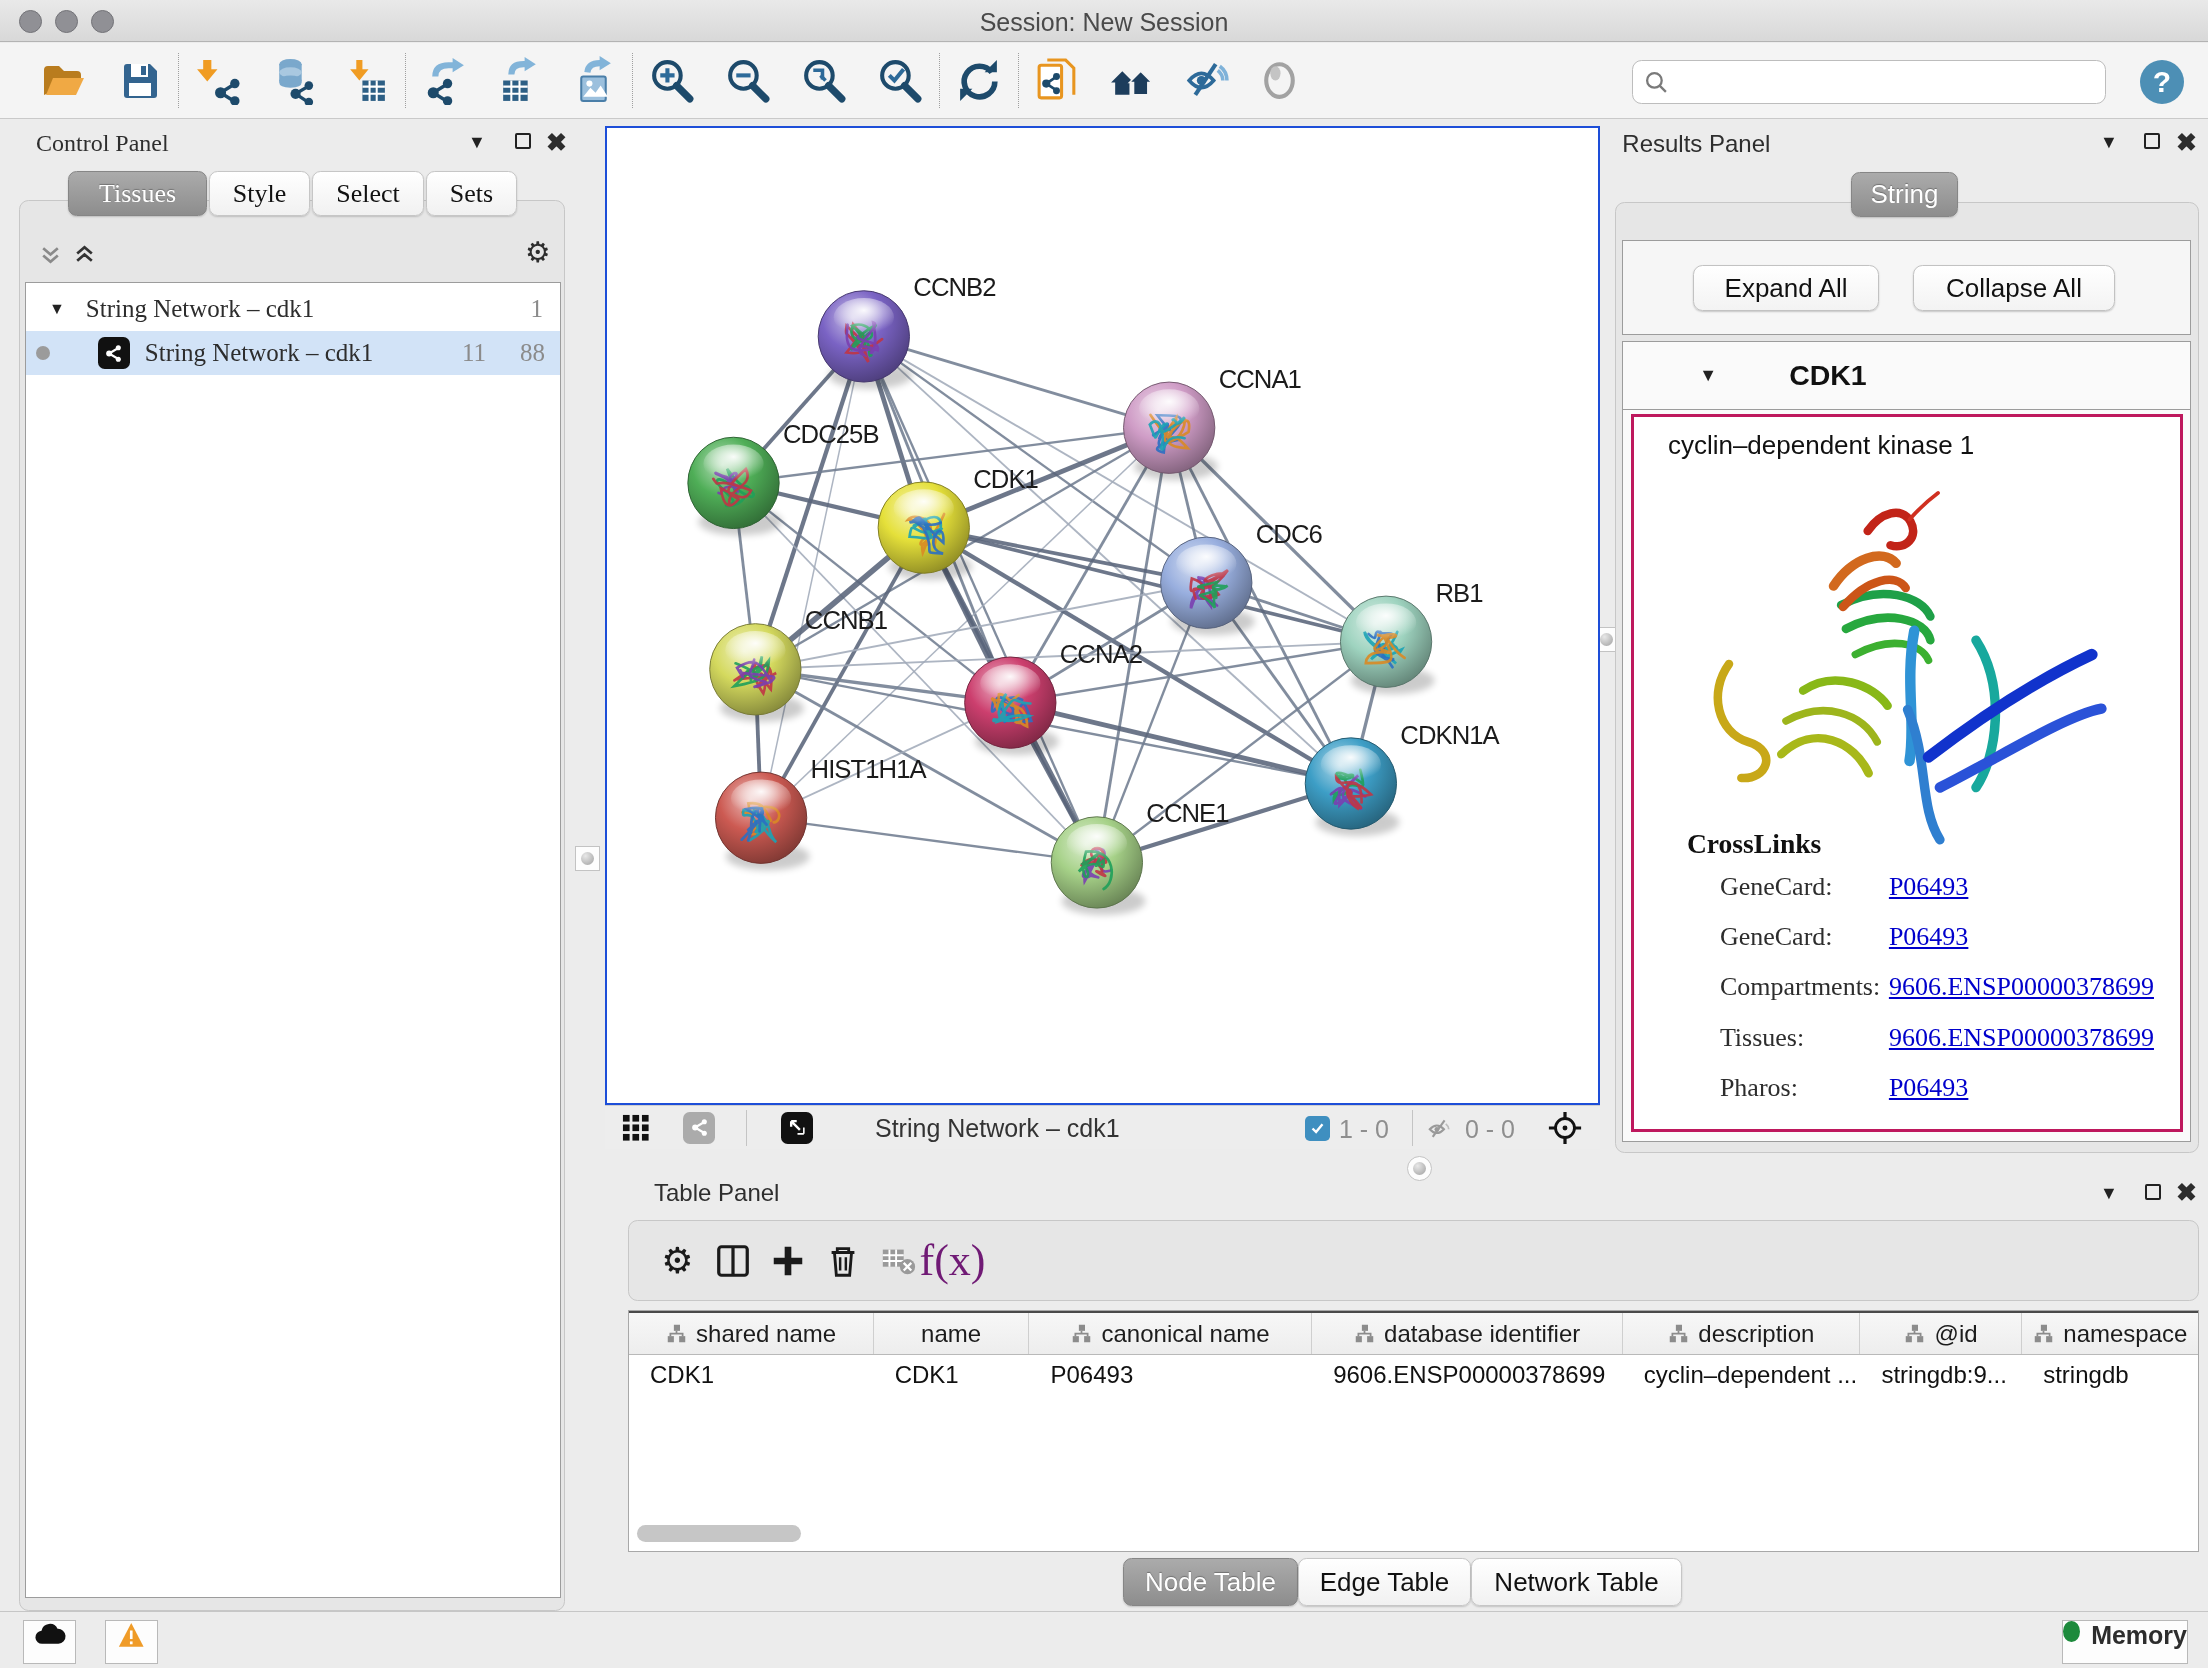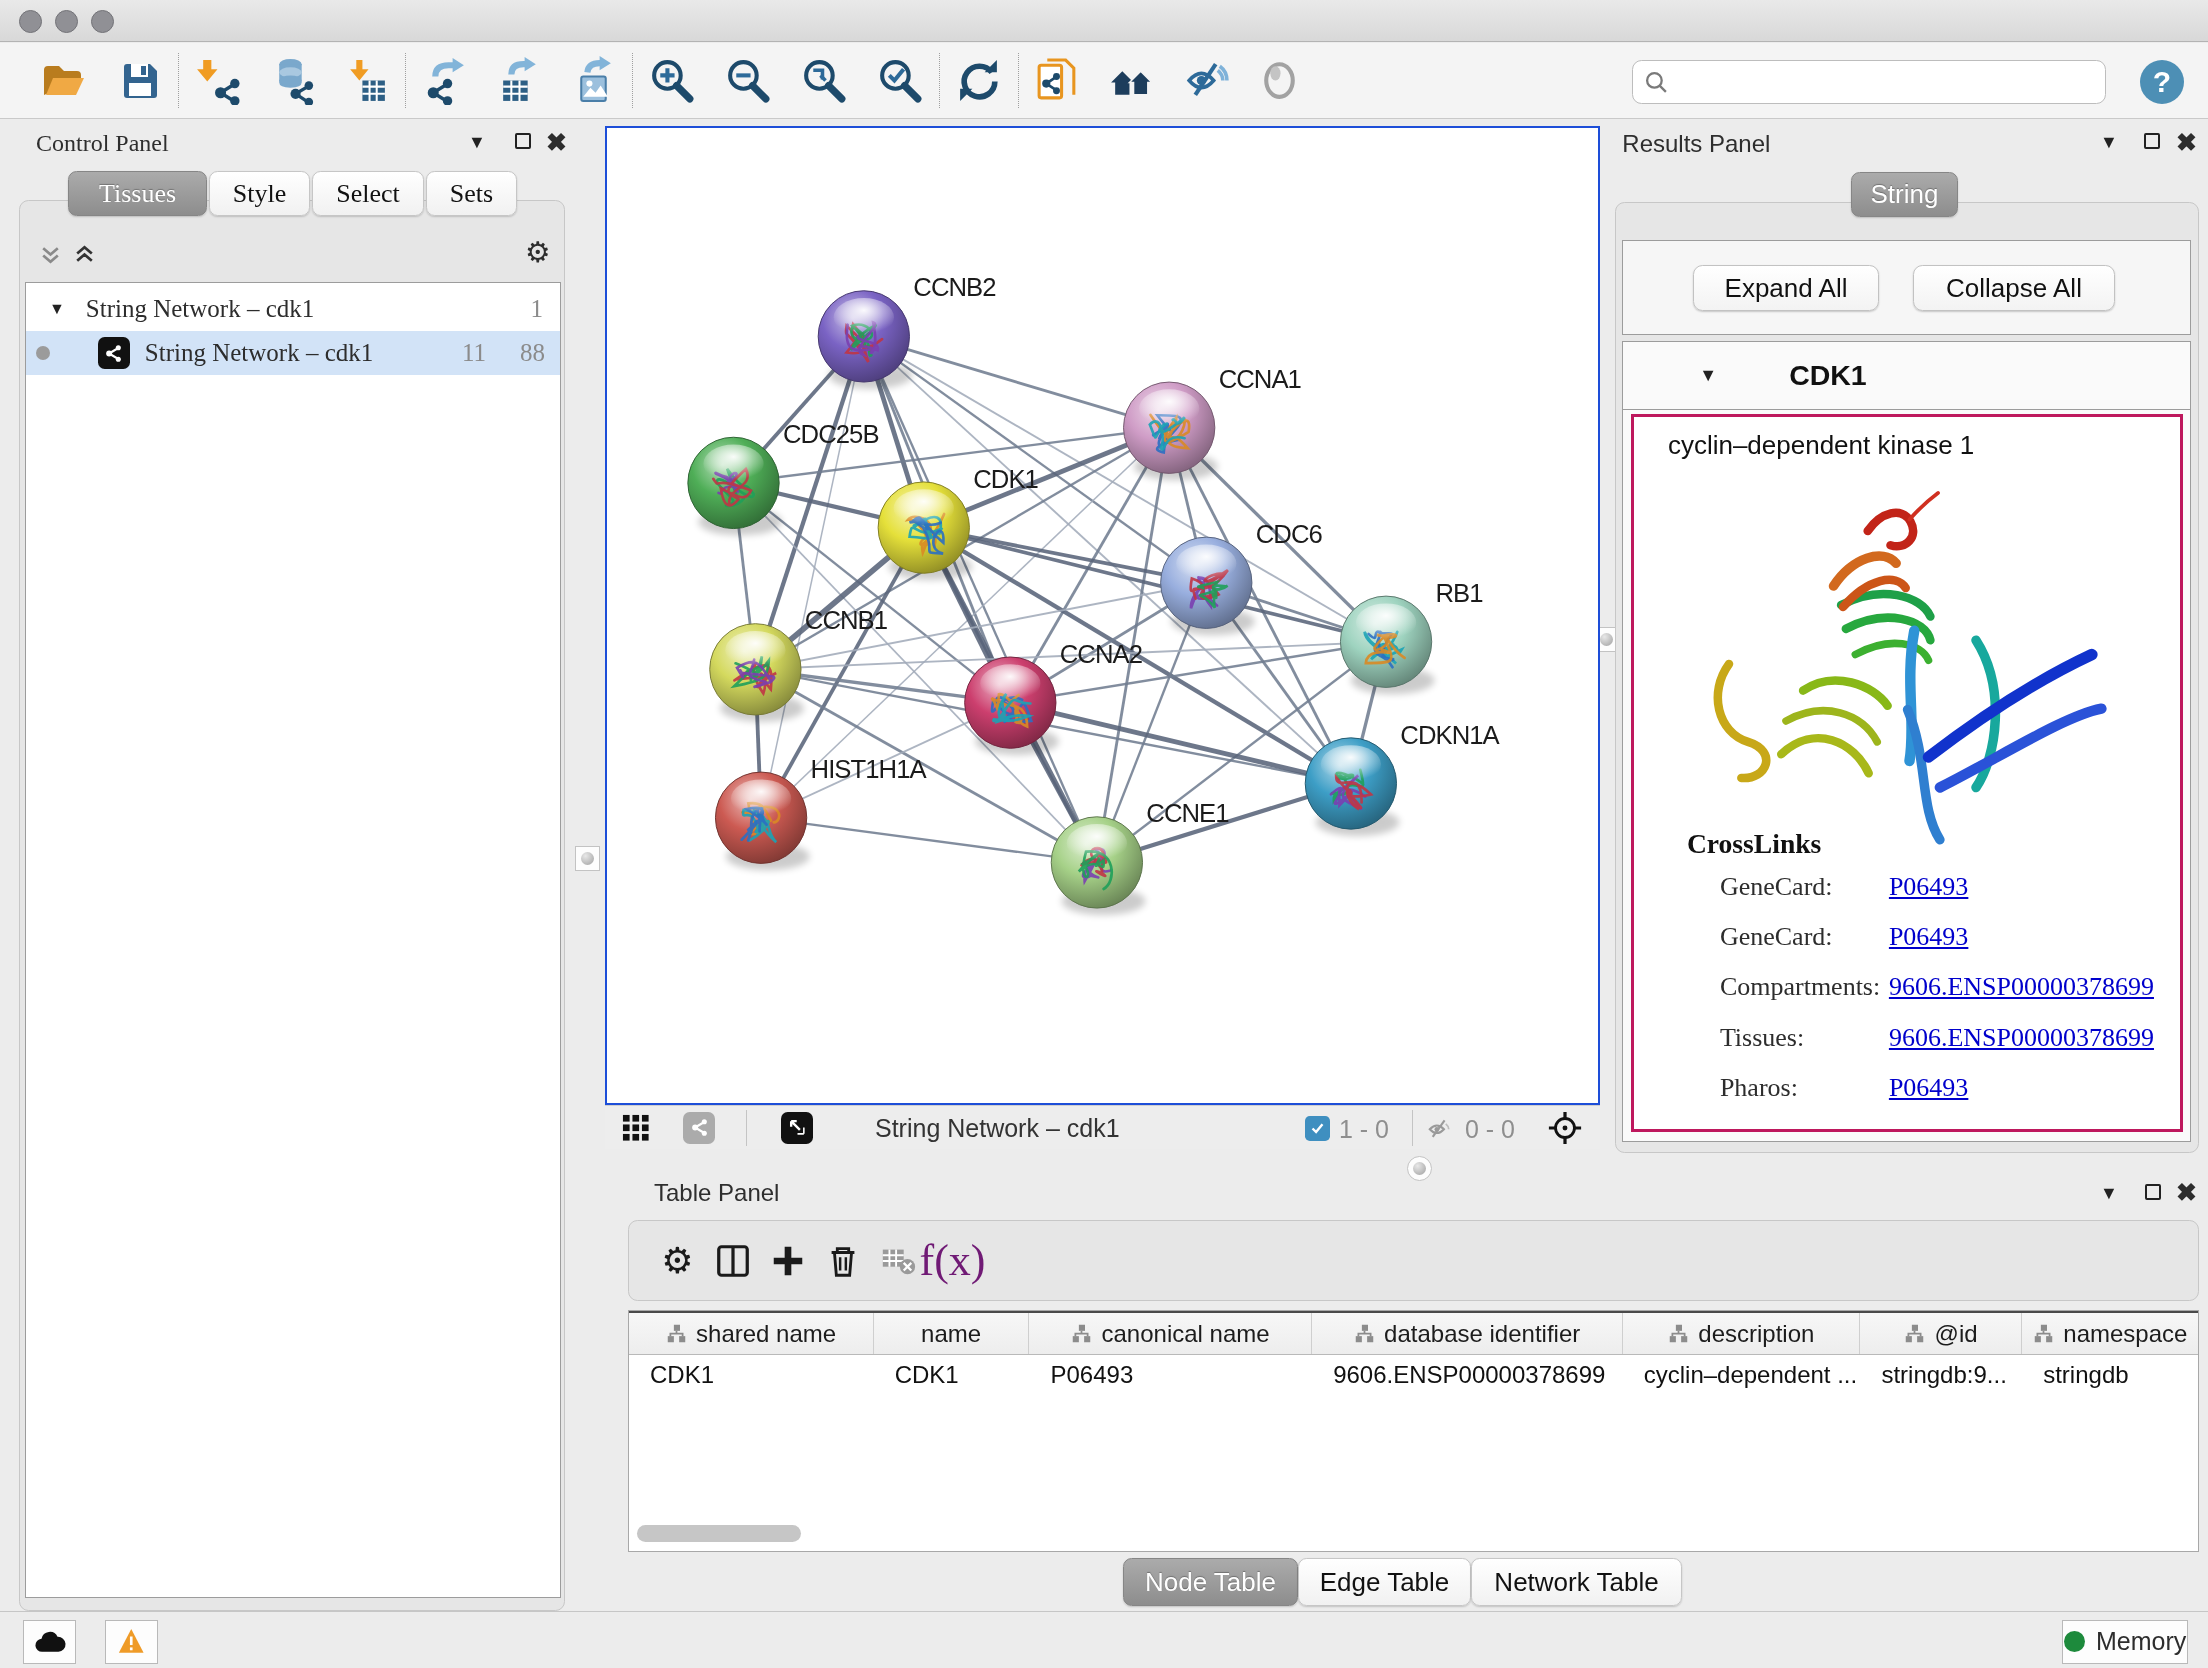--- a/index.html
+++ b/index.html
@@ -64,29 +64,30 @@
     font-size:24px; color:#1c1c1c; border-right:1px solid #cfcfcf; overflow:hidden; white-space:nowrap; }
   .tblrow { display:flex; height:40px; }
   .td { font-size:24px; color:#111; padding-left:21px; display:flex; align-items:center; overflow:hidden; white-space:nowrap; }
 
   .grip { position:absolute; background:#fdfdfd; border:1px solid #c3c3c3; display:flex; align-items:center; justify-content:center; }
   .grip i { display:block; width:13.3px; height:13.3px; border-radius:50%;
     background:radial-gradient(circle at 35% 30%, #e8e8e8, #9f9f9f); }
 
   .footer { left:0; top:1611px; width:2208px; height:57px; background:#ececec; border-top:1px solid #c6c6c6; }
   .fbtn { position:absolute; top:7.6px; height:44px; background:#fdfdfd; border:1.9px solid #b9b9b9;
-    display:flex; align-items:center; justify-content:center; gap:11.4px; font-size:25px; }
+    display:flex; align-items:flex-start; justify-content:center; gap:11.4px; font-size:25px;font-weight:bold; }
 </style>
 </head>
 <body>
 
 <div class="abs titlebar">
   <span class="light" style="left:19px"></span>
   <span class="light" style="left:55px"></span>
   <span class="light" style="left:91px"></span>
+  <div class="wintitle">Session: New Session</div>
 </div>
 
 <div class="abs toolbar">
   <div style="width:34px"></div>
   <span class="tbi">
     <svg width="48" height="48" viewBox="0 0 48 48">
         <path d="M6 38 V13 q0-4 4-4 h11 l5 5 h13 q4 0 4 4 v4" fill="#b97c1e"></path>
         <path d="M8 38 l7-17 h31 l-8 17 z" fill="#f0a944"></path>
       </svg>
   </span>

